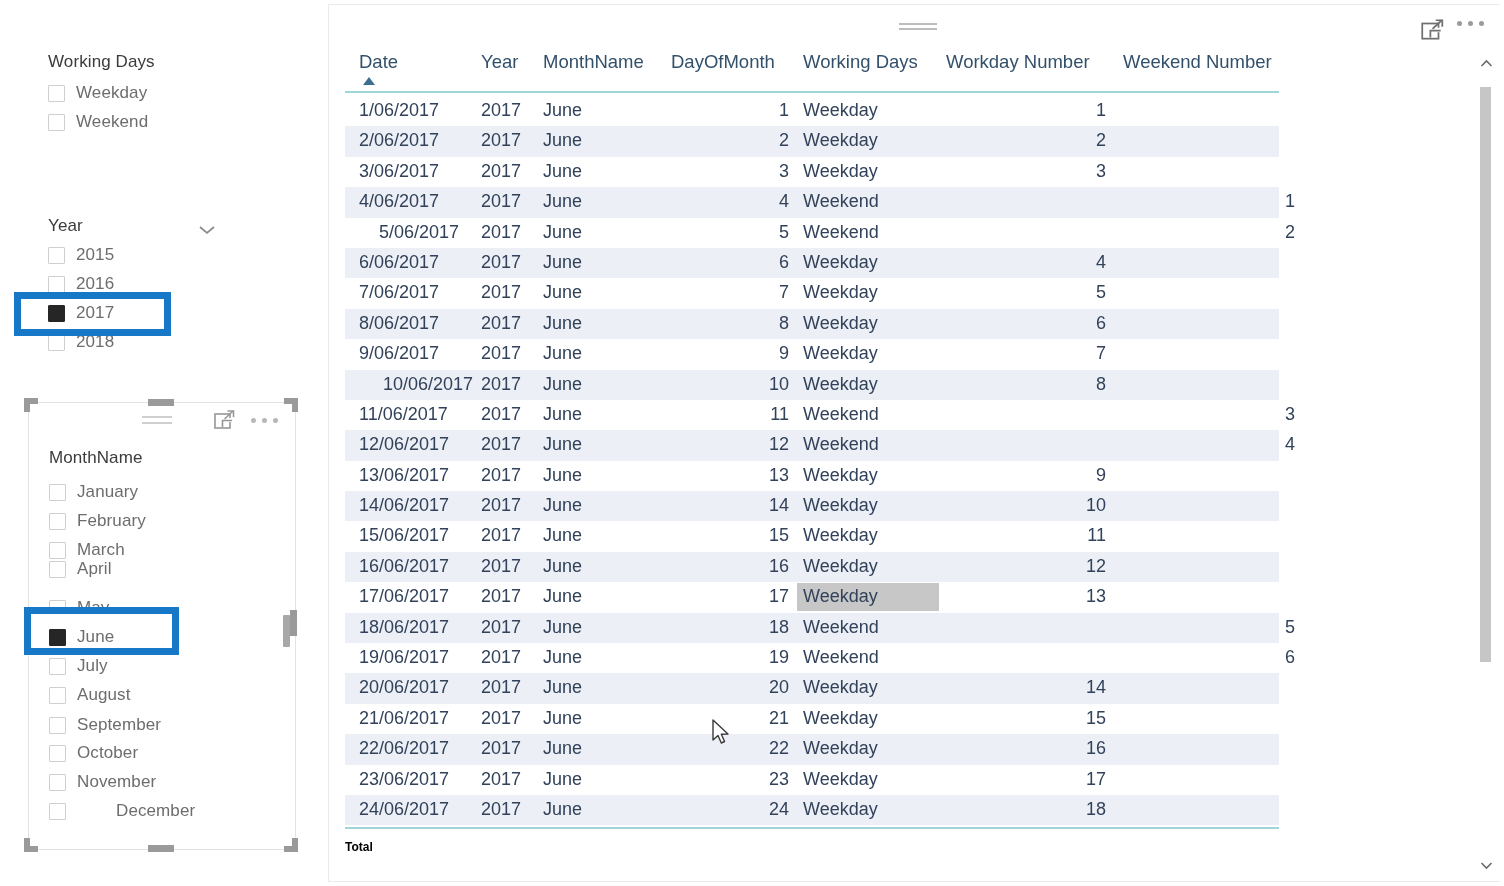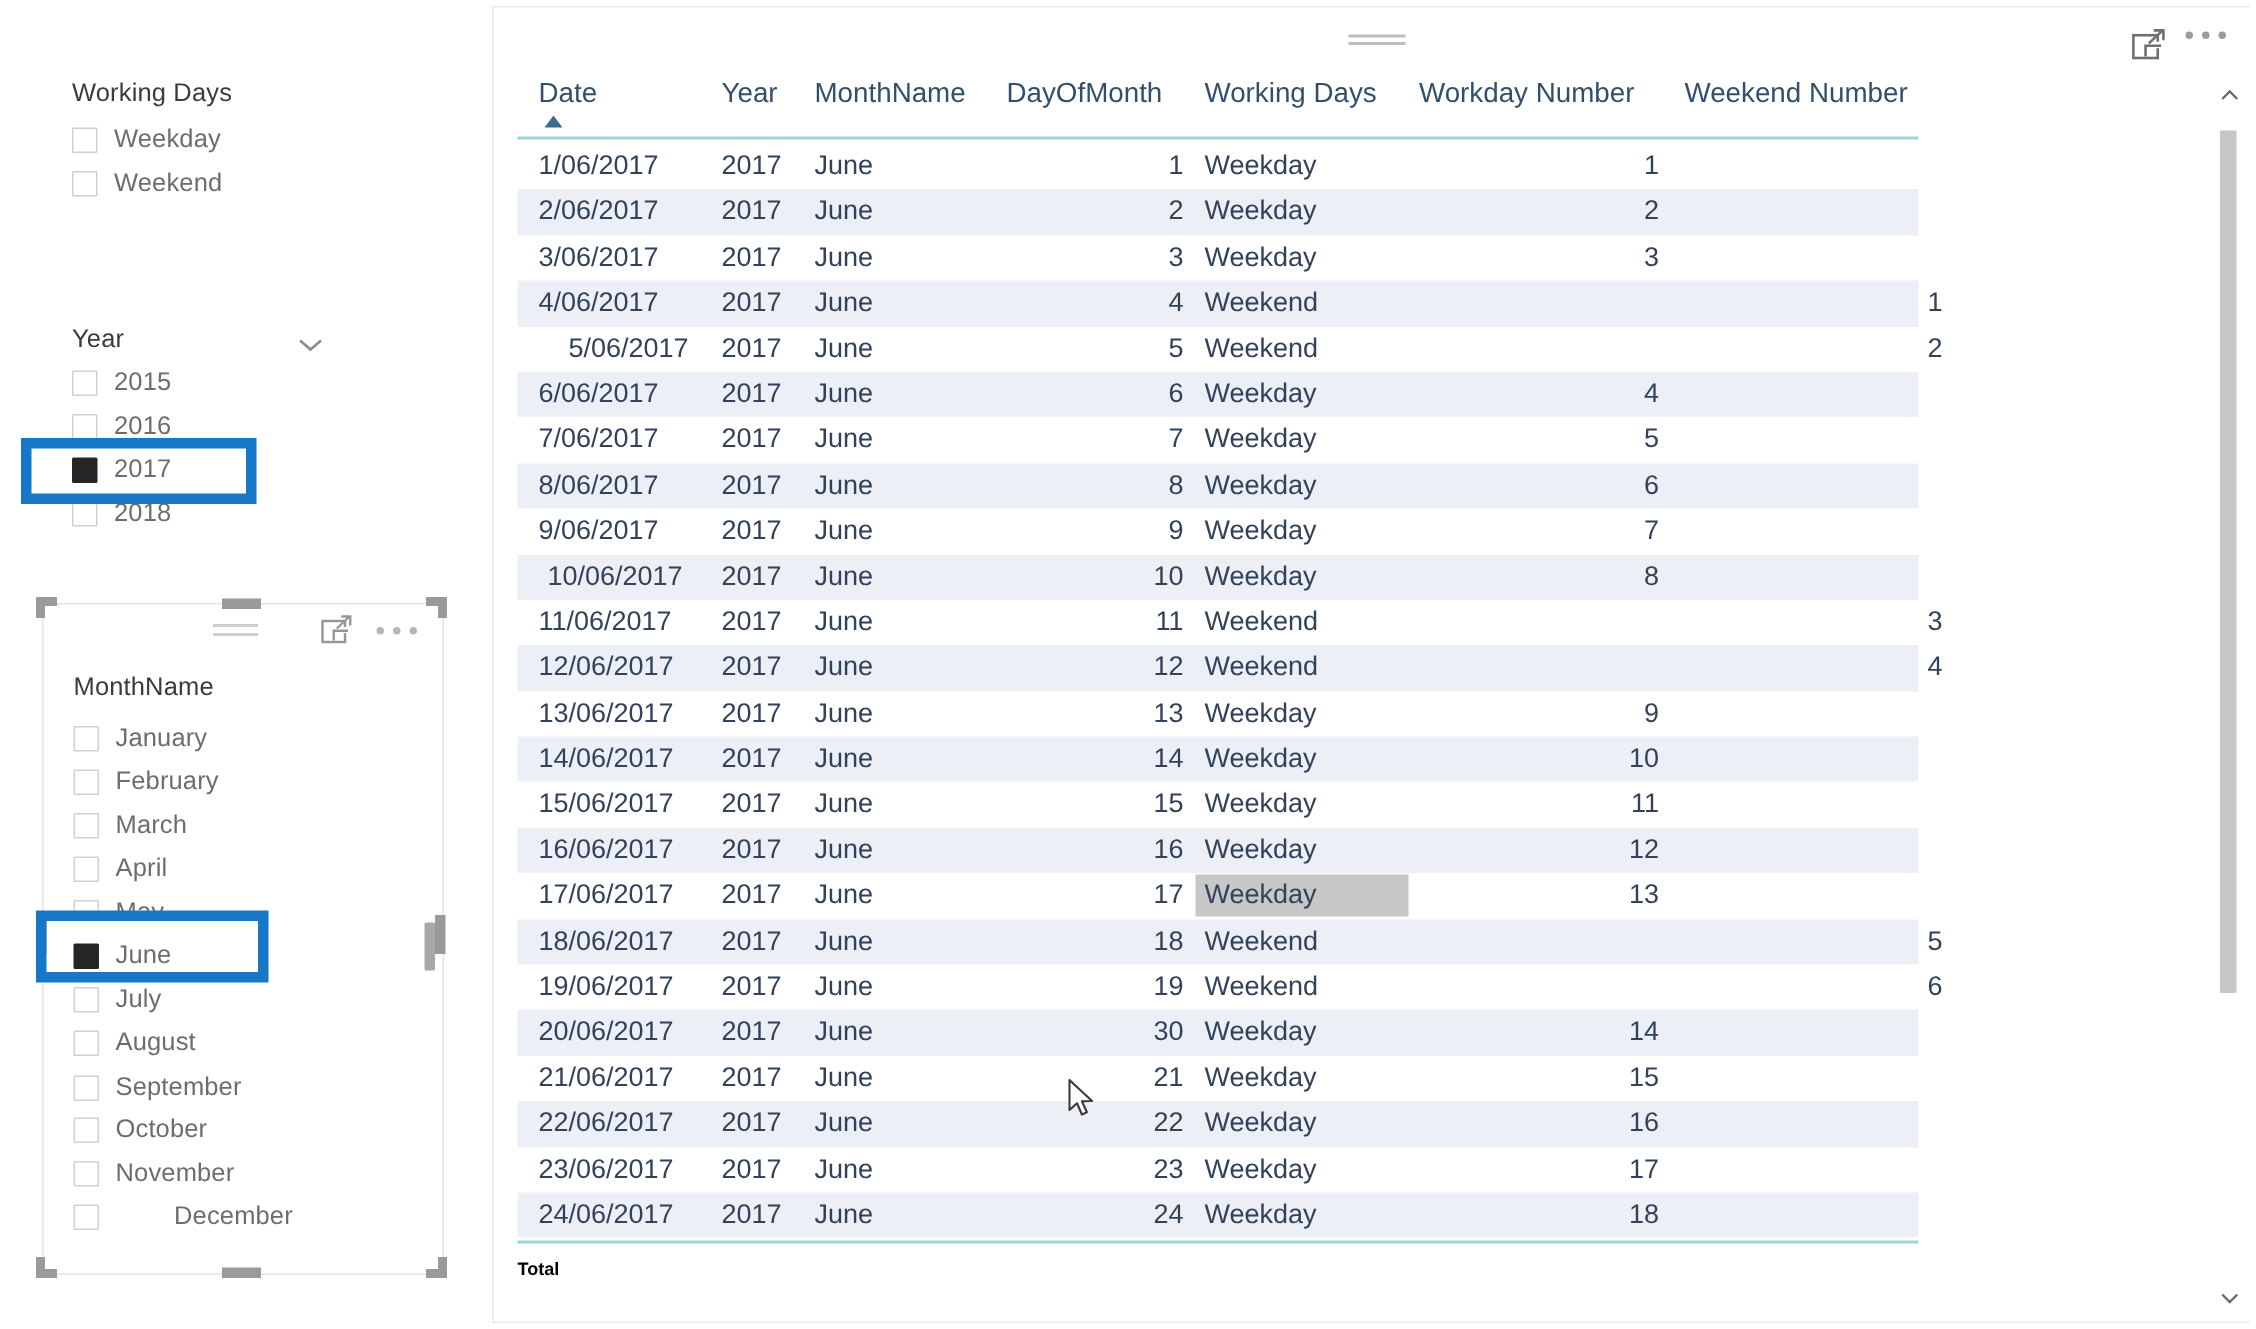--- a/index.html
+++ b/index.html
@@ -304,21 +304,21 @@
         <span class="check-label">January</span>
       </div>
       <div class="check-row" style="left:20px; top:105px;">
         <span class="cbox"></span>
         <span class="check-label">February</span>
       </div>
       <div class="check-row" style="left:20px; top:134px;">
         <span class="cbox"></span>
         <span class="check-label">March</span>
       </div>
-      <div class="check-row" style="left:20px; top:163px;">
+      <div class="check-row" style="left:20px; top:153px;">
         <span class="cbox"></span>
         <span class="check-label">April</span>
       </div>
       <div class="check-row" style="left:20px; top:192px;">
         <span class="cbox"></span>
         <span class="check-label">May</span>
       </div>
       <div class="check-row" style="left:20px; top:221px; z-index:45;">
         <span class="cbox checked"></span>
         <span class="check-label">June</span>
@@ -478,21 +478,21 @@
         <div class="drow">
           <div class="cell" style="left: 14px; width: 120px; text-align: left;">9/06/2017</div>
           <div class="cell" style="left: 136px; width: 46px; text-align: left;">2017</div>
           <div class="cell" style="left: 198px; width: 110px; text-align: left;">June</div>
           <div class="cell r" style="left: 310px; width: 134px; text-align: right;">9</div>
           <div class="cell" style="left: 458px; width: 136px; text-align: left;">Weekday</div>
           <div class="cell r" style="left: 601px; width: 160px; text-align: right;">7</div>
           <div class="cell r" style="left: 778px; width: 172px; text-align: right;"></div>
         </div>
         <div class="drow alt">
-          <div class="cell" style="left: 20px; width: 120px; text-align: left;">10/06/2017</div>
+          <div class="cell" style="left: 8px; width: 120px; text-align: right;">10/06/2017</div>
           <div class="cell" style="left: 136px; width: 46px; text-align: left;">2017</div>
           <div class="cell" style="left: 198px; width: 110px; text-align: left;">June</div>
           <div class="cell r" style="left: 310px; width: 134px; text-align: right;">10</div>
           <div class="cell" style="left: 458px; width: 136px; text-align: left;">Weekday</div>
           <div class="cell r" style="left: 601px; width: 160px; text-align: right;">8</div>
           <div class="cell r" style="left: 778px; width: 172px; text-align: right;"></div>
         </div>
         <div class="drow">
           <div class="cell" style="left: 14px; width: 120px; text-align: left;">11/06/2017</div>
           <div class="cell" style="left: 136px; width: 46px; text-align: left;">2017</div>
@@ -571,21 +571,21 @@
           <div class="cell" style="left: 198px; width: 110px; text-align: left;">June</div>
           <div class="cell r" style="left: 310px; width: 134px; text-align: right;">19</div>
           <div class="cell" style="left: 458px; width: 136px; text-align: left;">Weekend</div>
           <div class="cell r" style="left: 601px; width: 160px; text-align: right;"></div>
           <div class="cell r" style="left: 778px; width: 172px; text-align: right;">6</div>
         </div>
         <div class="drow alt">
           <div class="cell" style="left: 14px; width: 120px; text-align: left;">20/06/2017</div>
           <div class="cell" style="left: 136px; width: 46px; text-align: left;">2017</div>
           <div class="cell" style="left: 198px; width: 110px; text-align: left;">June</div>
-          <div class="cell r" style="left: 310px; width: 134px; text-align: right;">30</div>
+          <div class="cell r" style="left: 310px; width: 134px; text-align: right;">20</div>
           <div class="cell" style="left: 458px; width: 136px; text-align: left;">Weekday</div>
           <div class="cell r" style="left: 601px; width: 160px; text-align: right;">14</div>
           <div class="cell r" style="left: 778px; width: 172px; text-align: right;"></div>
         </div>
         <div class="drow">
           <div class="cell" style="left: 14px; width: 120px; text-align: left;">21/06/2017</div>
           <div class="cell" style="left: 136px; width: 46px; text-align: left;">2017</div>
           <div class="cell" style="left: 198px; width: 110px; text-align: left;">June</div>
           <div class="cell r" style="left: 310px; width: 134px; text-align: right;">21</div>
           <div class="cell" style="left: 458px; width: 136px; text-align: left;">Weekday</div>

